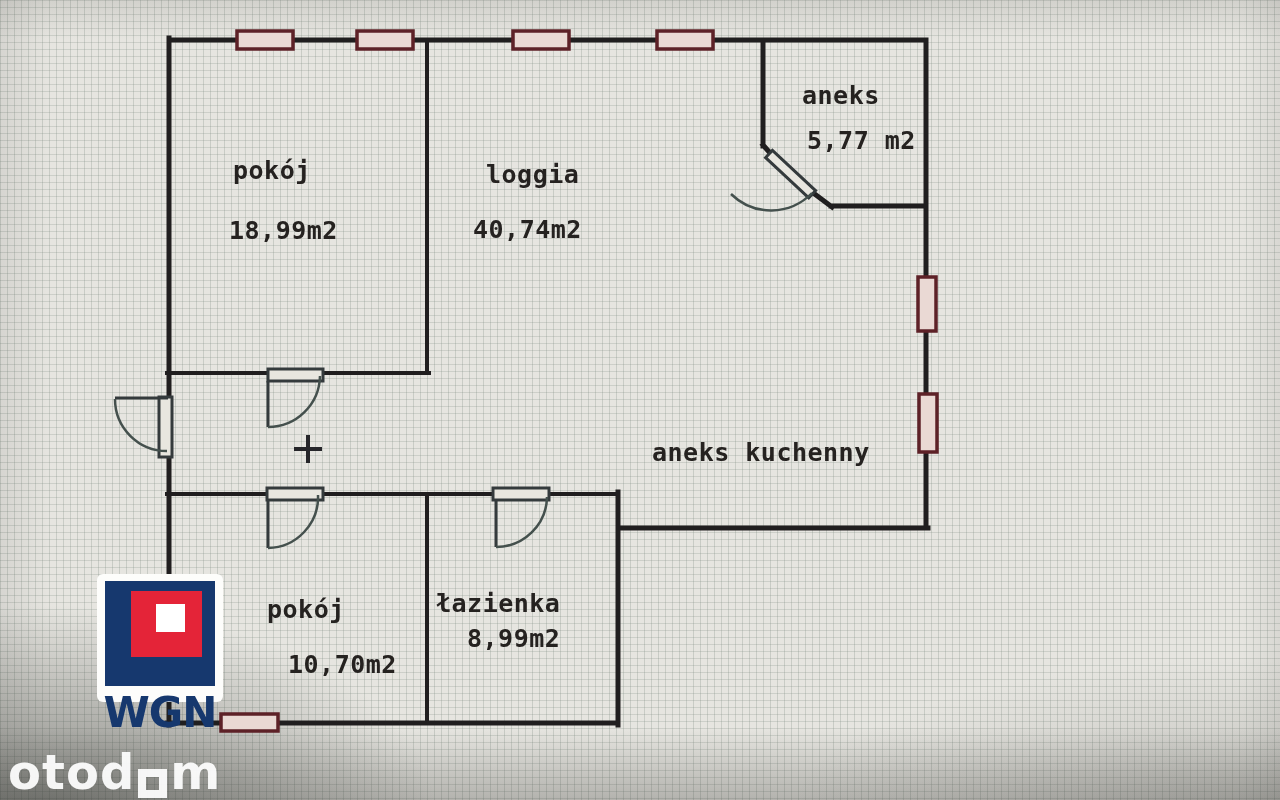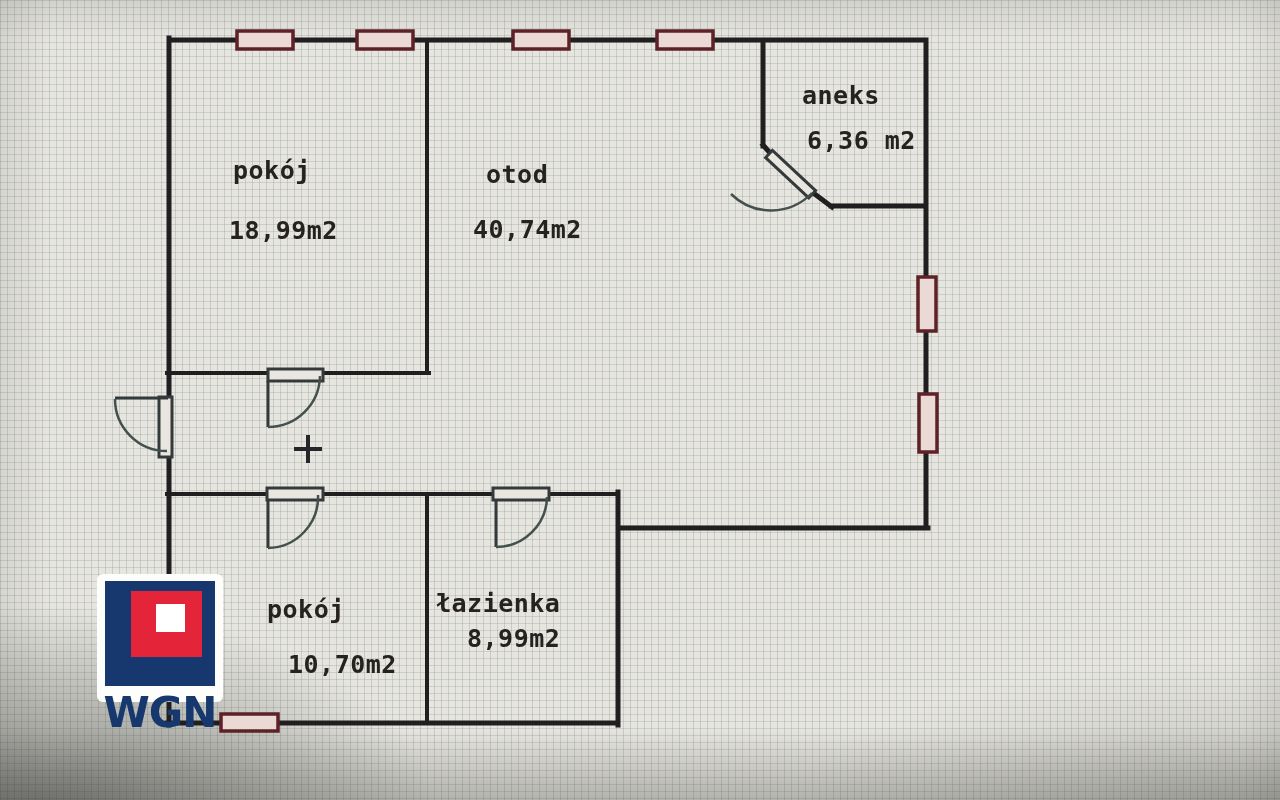--- a/index.html
+++ b/index.html
@@ -97,36 +97,42 @@
         M496,547 A51,51 0 0 0 547,497
         M812,193 A57,57 0 0 1 731,194"></path>
     </g>
 
     <path stroke="#26262a" stroke-width="4" fill="none" d="M294,449 H322 M308,435 V463"></path>
   </svg>
 
   <div class="lbl" style="left:233px;top:156px">pokój</div>
   <div class="lbl" style="left:229px;top:216px">18,99m2</div>
 
-  <div class="lbl" style="left:486px;top:160px">otod</div>
+  <div class="lbl" style="left:486px;top:160px">loggia</div>
   <div class="lbl" style="left:473px;top:215px">40,74m2</div>
 
   <div class="lbl" style="left:802px;top:81px">aneks</div>
-  <div class="lbl" style="left:807px;top:126px">6,36 m2</div>
+  <div class="lbl" style="left:807px;top:126px">5,77 m2</div>
 
+  <div class="lbl" style="left:652px;top:438px">aneks kuchenny</div>
 
   <div class="lbl" style="left:267px;top:595px">pokój</div>
   <div class="lbl" style="left:288px;top:650px">10,70m2</div>
 
   <div class="lbl" style="left:436px;top:589px">łazienka</div>
   <div class="lbl" style="left:467px;top:624px">8,99m2</div>
 
   <div class="wgn">
     <div class="wgn-navy">
       <div class="wgn-red">
         <div class="wgn-white"></div>
       </div>
     </div>
     <div class="wgn-text">WGN</div>
   </div>
 
+  <div class="otodom">
+    <span>otod</span>
+    <span class="sq"></span>
+    <span>m</span>
+  </div>
 
 </div>
 
 </body></html>

